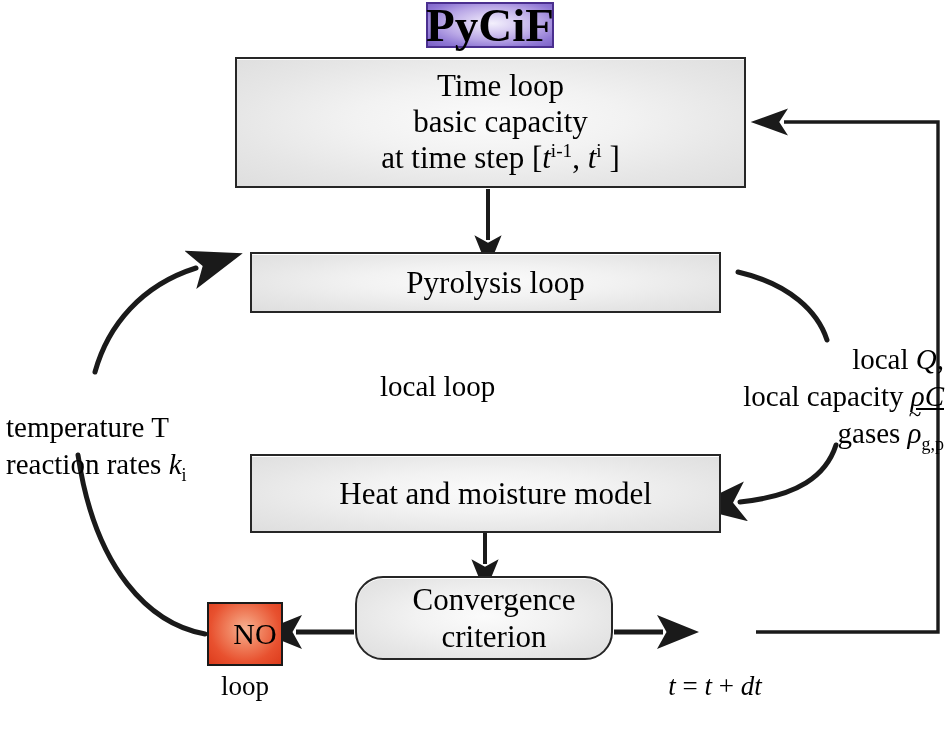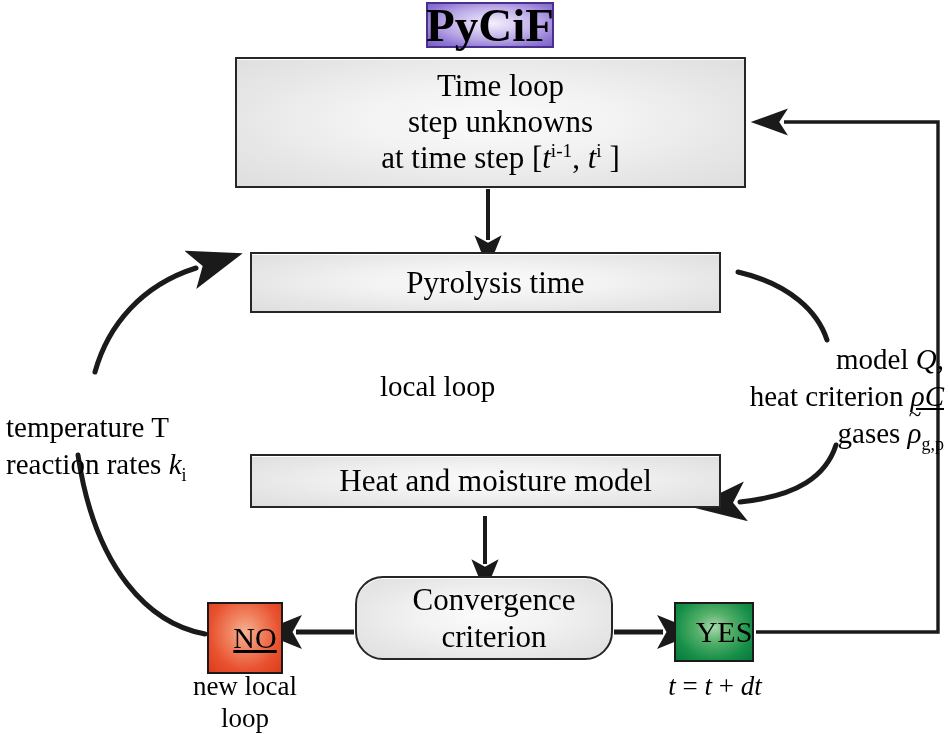--- a/index.html
+++ b/index.html
@@ -42,33 +42,32 @@
   .proc-box {
     border: 2px solid #262626;
     background: radial-gradient(ellipse at 50% 48%, #fbfbfb 0%, #f2f2f2 38%, #e6e6e6 72%, #dedede 100%);
     box-shadow: inset 0 1px 0 #ffffff;
   }
   .proc-box .node-text {
     font-size: 31px;
   }
   #node-time-loop { left: 235px; top: 57px; width: 511px; height: 131px; }
   #node-pyrolysis { left: 250px; top: 252px; width: 471px; height: 61px; }
-  #node-heat-moisture { left: 250px; top: 454px; width: 471px; height: 54px; }
+  #node-heat-moisture { left: 250px; top: 454px; width: 471px; height: 79px; }
   #node-convergence { left: 355px; top: 576px; width: 258px; height: 84px; border-radius: 28px; }
 
   #node-convergence .node-text { font-size: 31px; line-height: 1.2; }
 
   .decision-box {
     border: 2px solid #1a1a1a;
     font-size: 30px;
   }
   #node-no {
-    left: 207px; top: 602px; width: 76px; height: 72px;
+    left: 207px; top: 602px; width: 76px; height: 64px;
     background: radial-gradient(ellipse at 50% 42%, #f7b293 0%, #f08360 32%, #e8512f 68%, #dd3c1c 100%);
-    text-decoration: underline;
   }
   #node-yes {
     left: 674px; top: 602px; width: 80px; height: 60px;
     background: radial-gradient(ellipse at 50% 42%, #a7d9ad 0%, #56b06a 32%, #17904a 70%, #07793c 100%);
   }
 
   
   #logo-pycif {
     position: absolute;
     left: 426px; top: 2px; width: 128px; height: 46px;
@@ -163,63 +162,59 @@
     </g>
   </svg>
 
   <div id="logo-pycif">
     <span class="logo-text">PyCiF</span>
   </div>
 
   <div class="node proc-box" id="node-time-loop">
     <div class="node-text">
       <div>Time loop</div>
-      <div>step unknowns</div>
+      <div>basic capacity</div>
       <div><span>at time step [</span><span class="mi">t</span><sup class="mvar">i-1</sup><span>, </span><span class="mi">t</span><sup class="mvar">i</sup><span> ]</span></div>
     </div>
   </div>
 
   <div class="node proc-box" id="node-pyrolysis">
-    <div class="node-text">Pyrolysis time</div>
+    <div class="node-text">Pyrolysis loop</div>
   </div>
 
   <div class="node proc-box" id="node-heat-moisture">
     <div class="node-text">Heat and moisture model</div>
   </div>
 
   <div class="node proc-box" id="node-convergence">
     <div class="node-text">
       <div>Convergence</div>
       <div>criterion</div>
     </div>
   </div>
 
   <div class="node decision-box" id="node-no">
     <span class="node-text">NO</span>
   </div>
 
-  <div class="node decision-box" id="node-yes">
-    <span class="node-text">YES</span>
-  </div>
 
   <div class="annot" id="annot-local-loop">local loop</div>
 
   <div class="annot" id="annot-left-feedback">
     <div>temperature T</div>
     <div><span>reaction rates </span><span class="mi">k</span><sub class="mvar">i</sub></div>
   </div>
 
   <div class="annot right" id="annot-right-feedback">
-    <div><span>model </span><span class="mi">Q</span><span>,</span></div>
-    <div><span>heat criterion </span><span class="mi mu">ρC</span></div>
+    <div><span>local </span><span class="mi">Q</span><span>,</span></div>
+    <div><span>local capacity </span><span class="mi mu">ρC</span></div>
     <div><span>gases </span><span class="tilde-rho"><span class="tilde-mark">~</span><span>ρ</span></span><sub class="mup">g,p</sub></div>
   </div>
 
   <div class="annot" id="label-no-caption">
-    <div>new local</div>
     <div>loop</div>
   </div>
 
   <div class="annot" id="label-yes-caption">
     <div><span class="mi">t</span><span> = </span><span class="mi">t</span><span> + </span><span class="mi">dt</span></div>
   </div>
 
 </div>
 
 </body></html>

